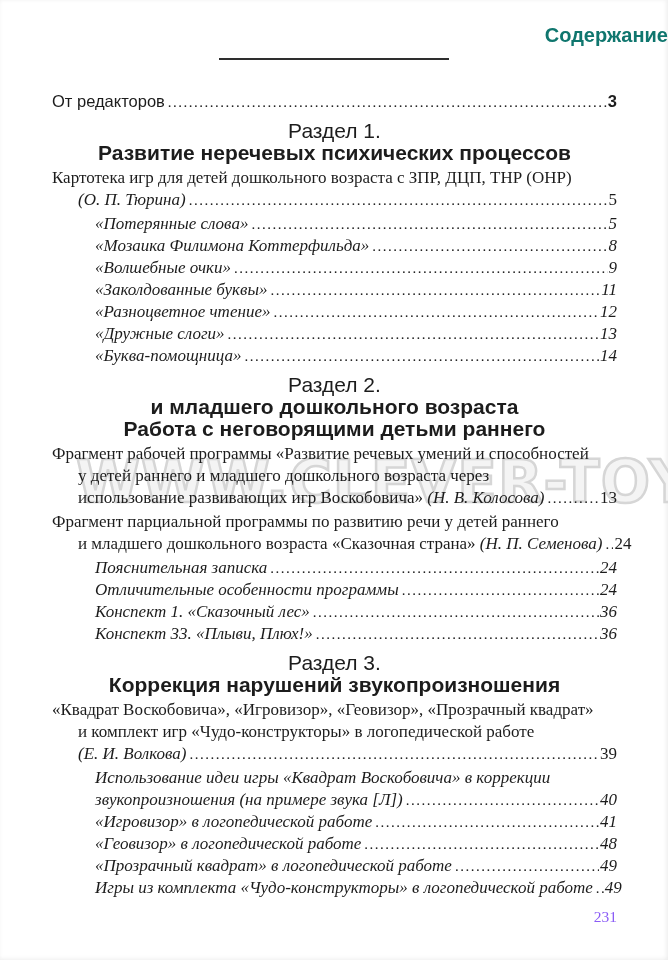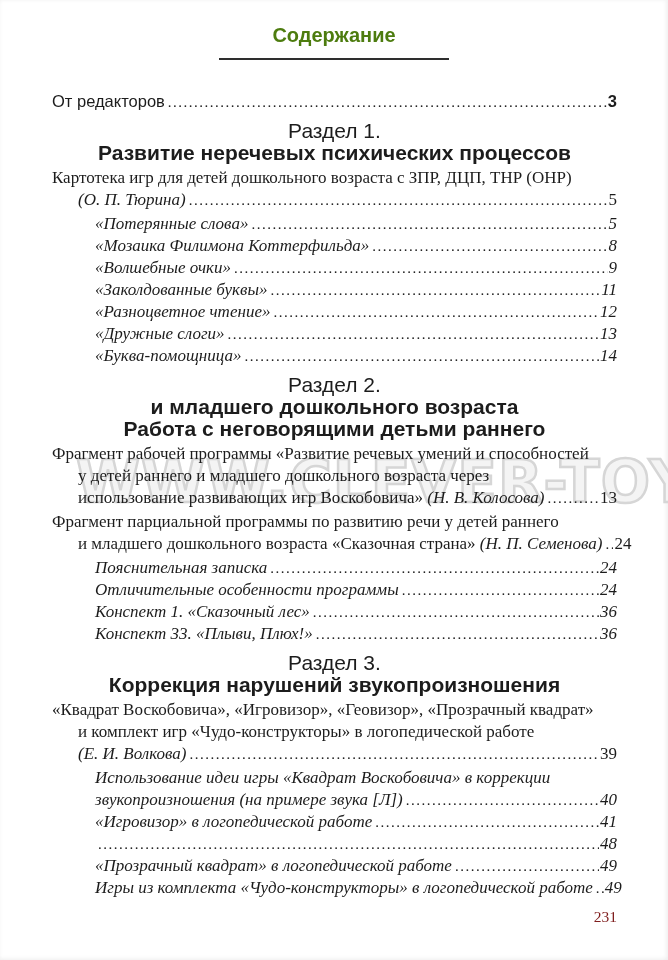--- a/index.html
+++ b/index.html
@@ -25,25 +25,25 @@
     letter-spacing: 1px;
     white-space: nowrap;
     color: #f4f4f4;
     -webkit-text-stroke: 2.5px #d6d6d6;
     user-select: none;
   }
   .content { position: relative; z-index: 1; }
   header { padding-top: 24px; }
   h1.doc-title {
     margin: 0;
-    text-align: center;
+    text-align: right;
     font-family: "Liberation Sans", sans-serif;
     font-weight: bold;
     font-size: 20px;
-    color: #4d7c0f;
+    color: #0f766e;
   }
   .title-rule {
     width: 230px;
     height: 2px;
     background: #2e2e2e;
     margin: 11px auto 0 auto;
   }
   .toc {
     position: absolute;
     left: 52px;
@@ -86,21 +86,21 @@
     line-height: 22px;
     margin: 7px 0 3px 0;
   }
   .section .s-bold { font-weight: bold; }
   .folio {
     position: absolute;
     top: 908px;
     right: 51px;
     font-family: "Liberation Serif", serif;
     font-size: 15.5px;
-    color: #7f1d1d;
+    color: #8b5cf6;
   }
 </style>
 </head>
 <body>
 
 <div class="page">
   <div class="watermark">WWW.CLEVER-TOY.RU</div>
   <div class="content">
     <header>
       <h1 class="doc-title">Содержание</h1>
@@ -225,20 +225,21 @@
           <span class="txt"><span class="seg-it">звукопроизношения (на примере звука [Л])</span></span>
           <span class="leader"></span>
           <span class="pg pg-it">40</span>
         </div>
         <div class="row f-serif ind-2">
           <span class="txt"><span class="seg-it">«Игровизор» в логопедической работе</span></span>
           <span class="leader"></span>
           <span class="pg pg-it">41</span>
         </div>
         <div class="row f-serif ind-2">
+          <span class="txt"><span class="seg-it">«Геовизор» в логопедической работе</span></span>
           <span class="leader"></span>
           <span class="pg pg-it">48</span>
         </div>
         <div class="row f-serif ind-2">
           <span class="txt"><span class="seg-it">«Прозрачный квадрат» в логопедической работе</span></span>
           <span class="leader"></span>
           <span class="pg pg-it">49</span>
         </div>
         <div class="row f-serif ind-2">
           <span class="txt"><span class="seg-it">Игры из комплекта «Чудо-конструкторы» в логопедической работе</span></span>

